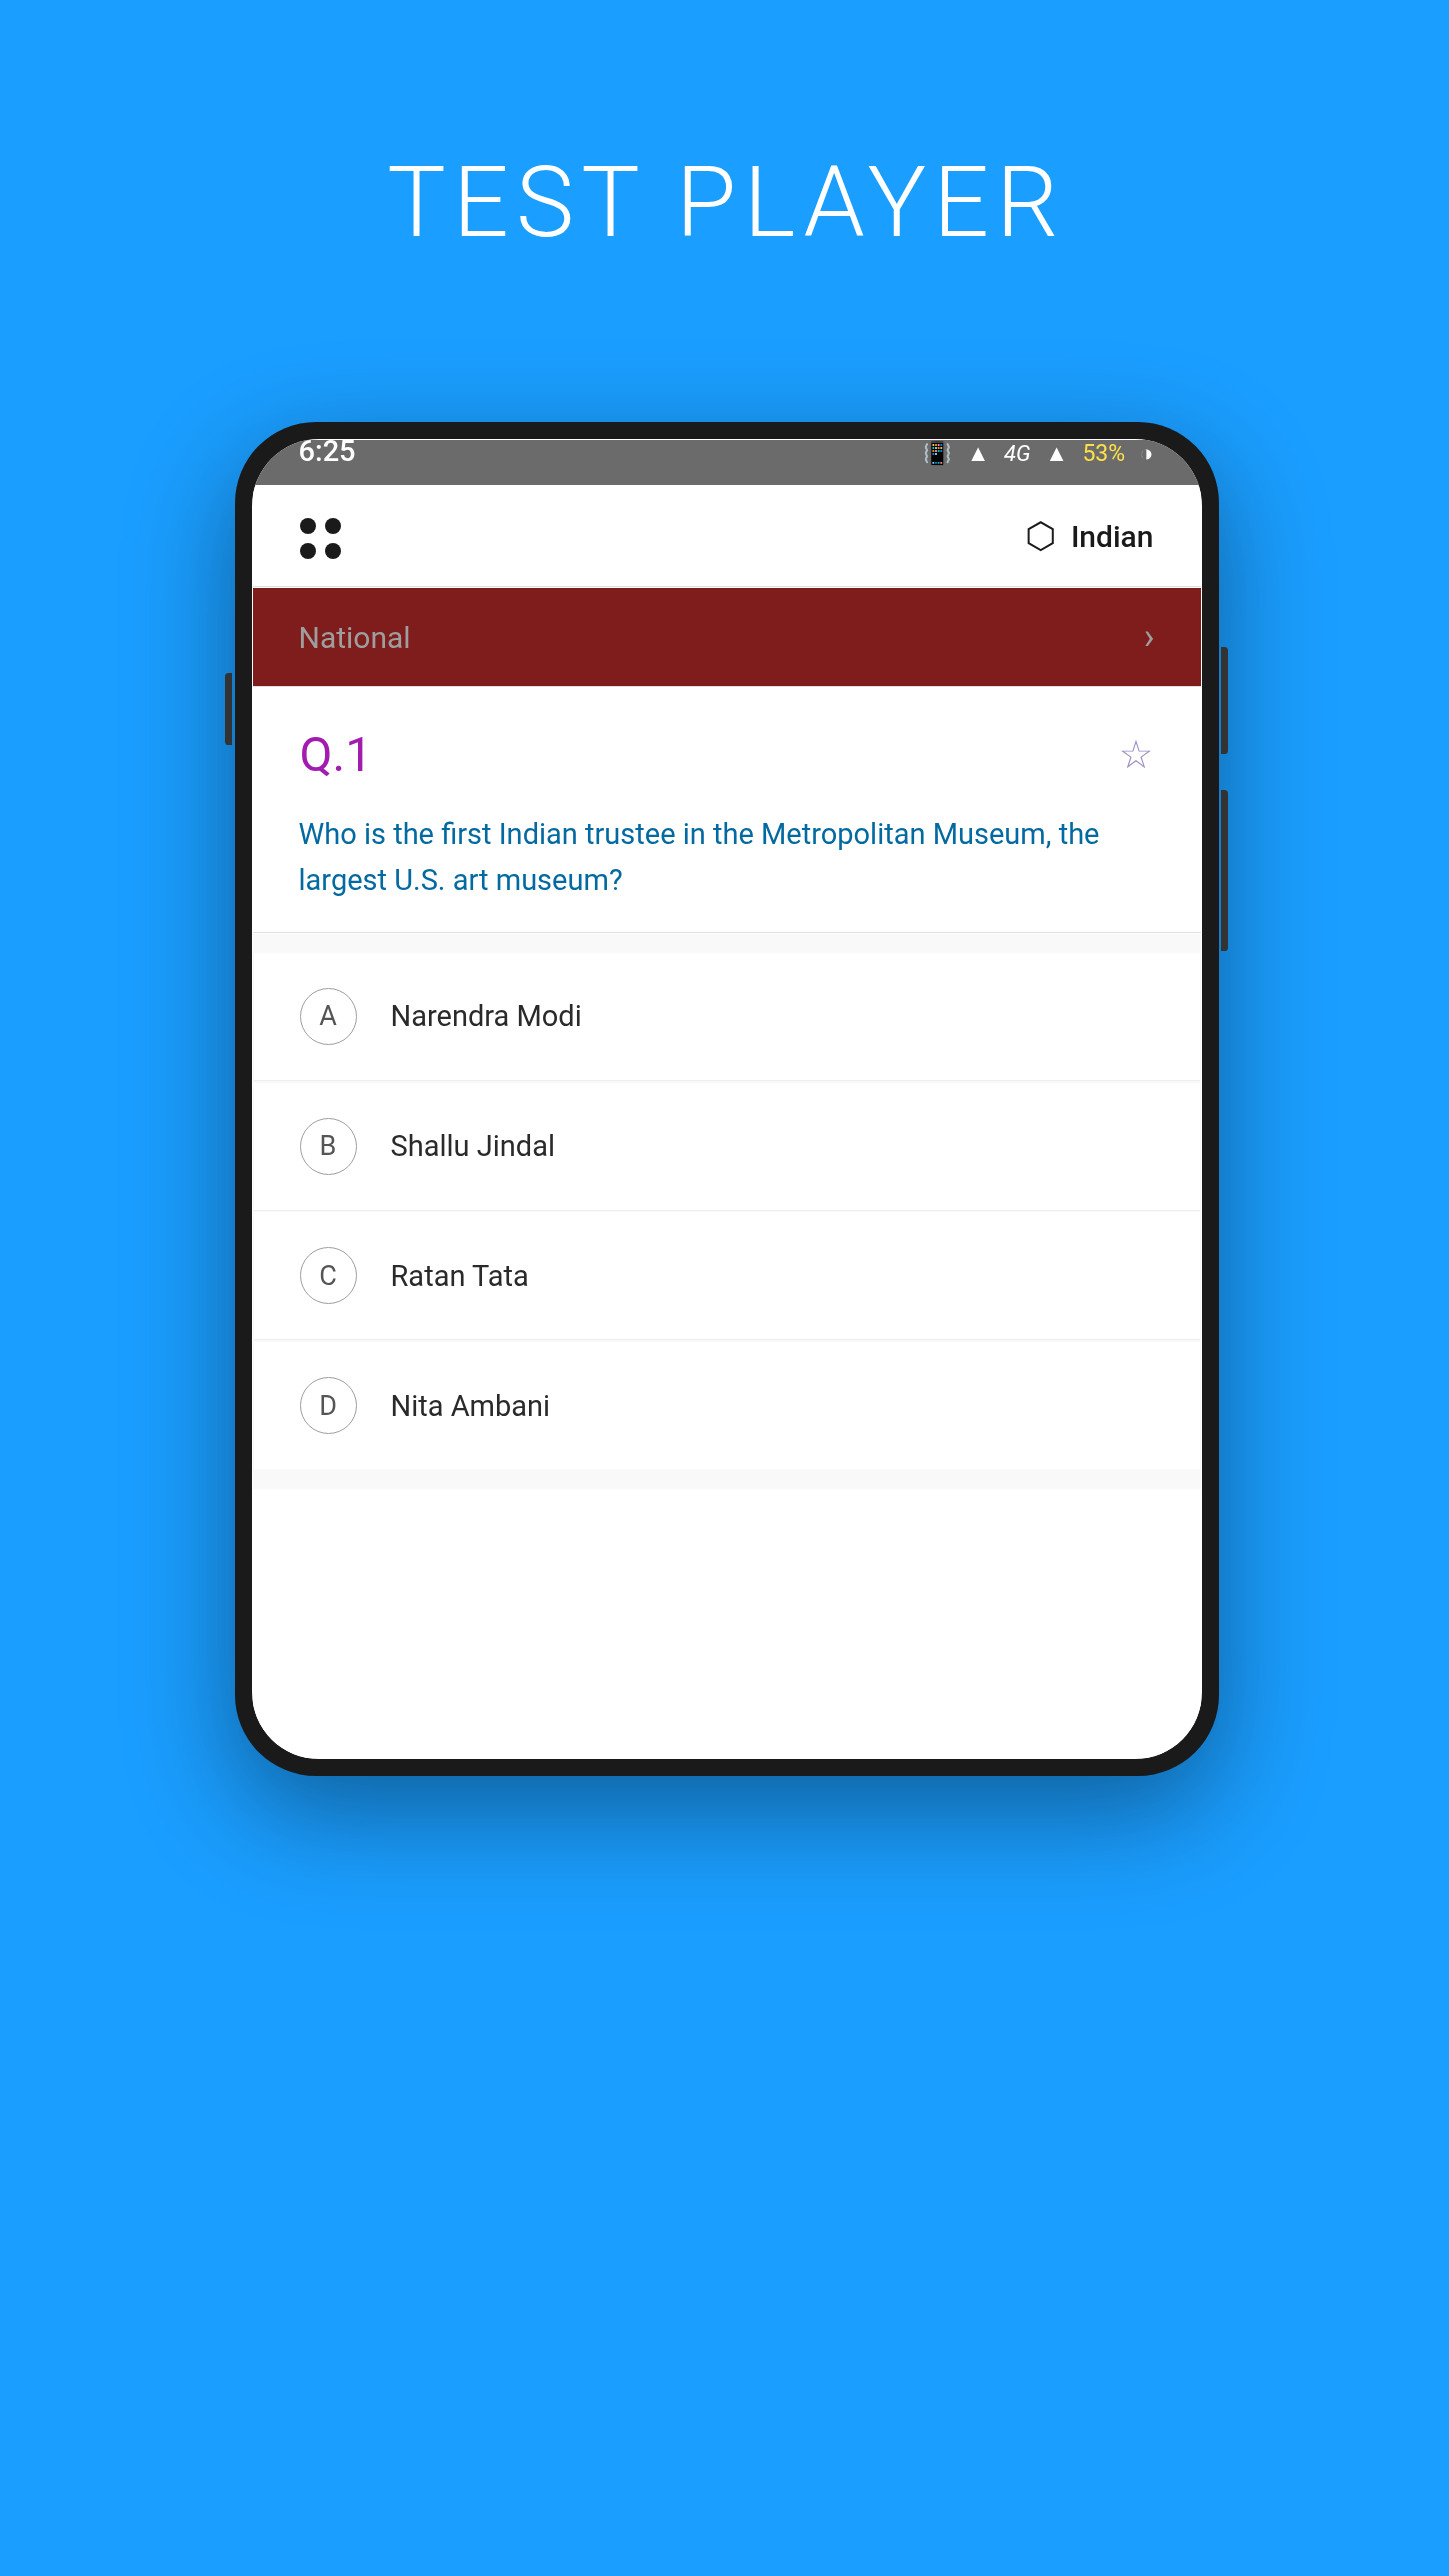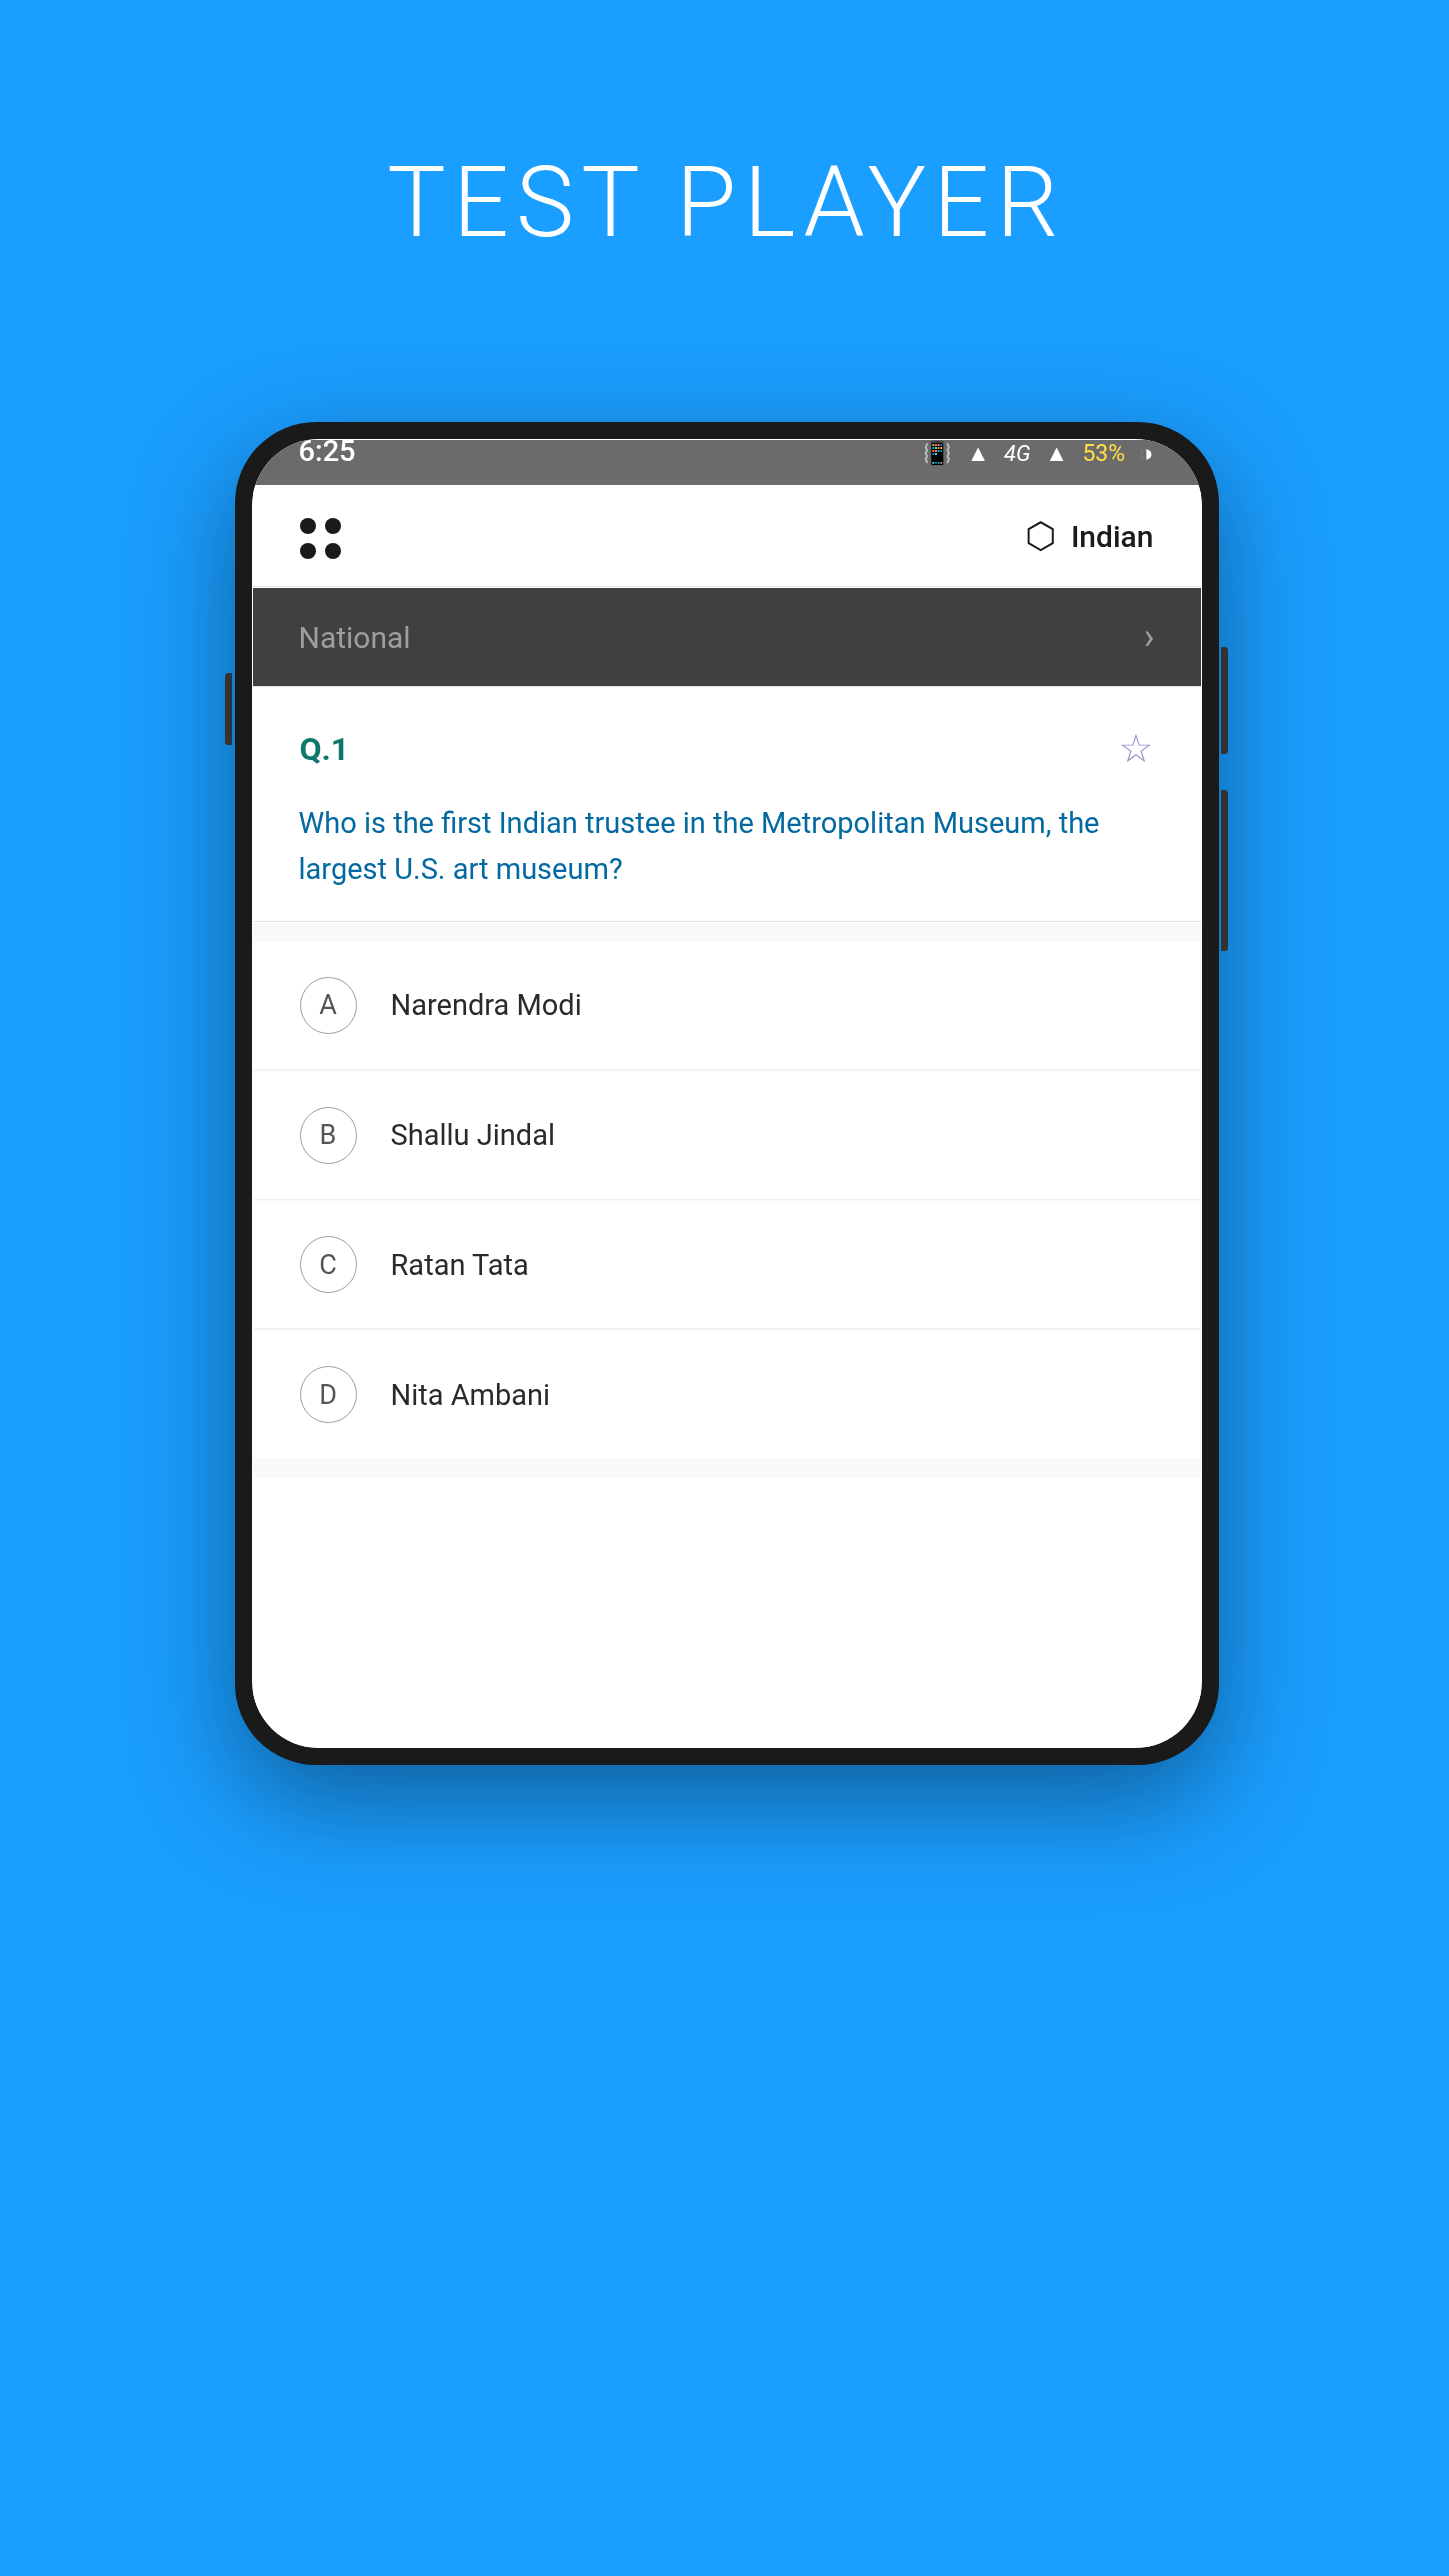--- a/index.html
+++ b/index.html
@@ -109,21 +109,21 @@
       font-size: 36px;
     }
 
     
     .section-row {
       display: flex;
       justify-content: space-between;
       align-items: center;
       padding: 27px 45px;
       border-bottom: 0.9px solid #e0e0e0;
-      background: #404040;
+      background: #7f1d1d;
     }
 
     .section-label {
       color: #9e9e9e;
       font-size: 30px;
     }
 
     .chevron-right {
       color: #9e9e9e;
       font-size: 36px;
@@ -137,23 +137,23 @@
     }
 
     .question-header {
       display: flex;
       justify-content: space-between;
       align-items: center;
       margin-bottom: 27px;
     }
 
     .question-number {
-      font-size: 32px;
-      font-weight: 700;
-      color: #0f766e;
+      font-size: 48px;
+      font-weight: 400;
+      color: #a21caf;
     }
 
     .star-icon {
       font-size: 39px;
       color: #9b8ec4;
     }
 
     .question-text {
       font-size: 29px;
       color: #0369a1;

